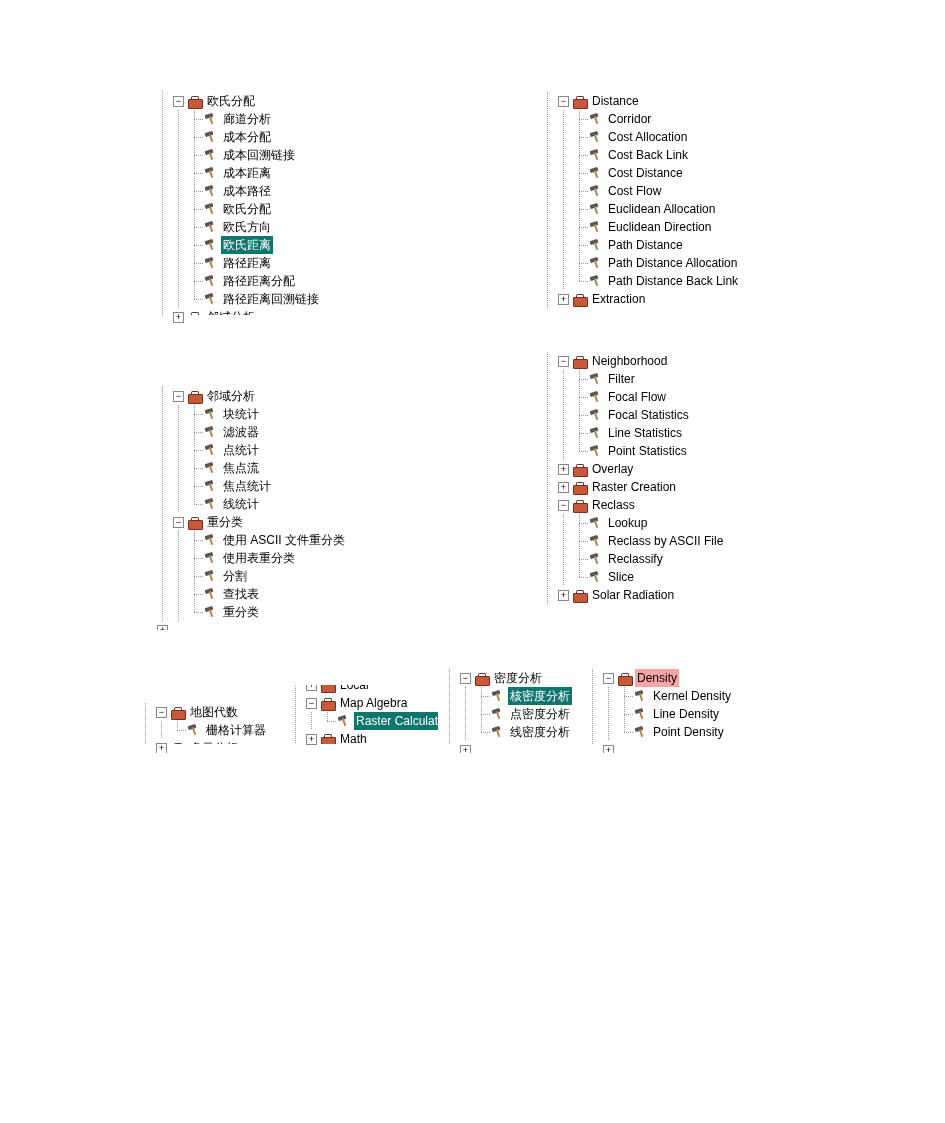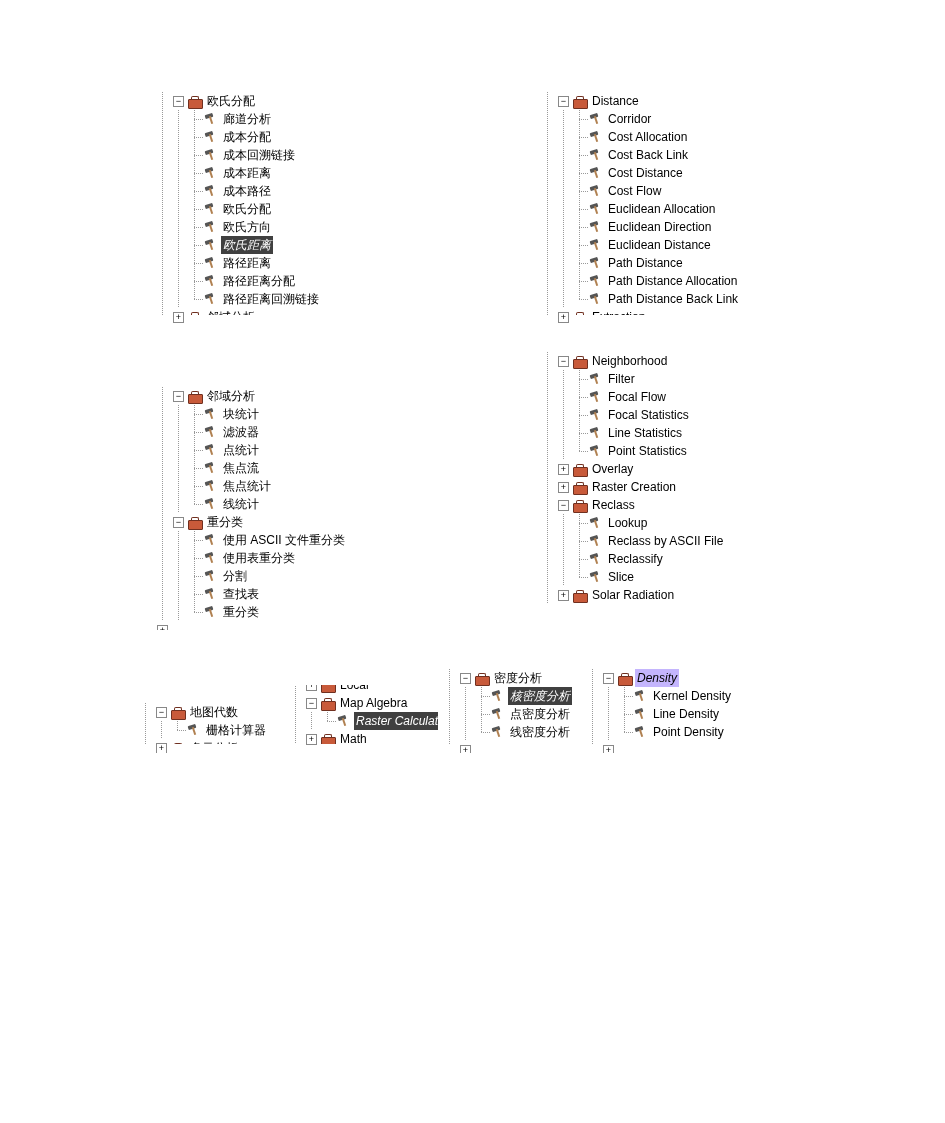--- a/index.html
+++ b/index.html
@@ -113,23 +113,22 @@
     position: absolute;
     left: 7px; top: 4px; width: 2px; height: 8px;
     background: #b08050;
     transform: rotate(-18deg);
   }
   .label {
     padding: 0 2px;
     line-height: 18px;
   }
   .label.sel {
-    background: #404040;
+    background: #0f766e;
     color: #fff;
-    font-style: italic;
   }
   .cut {
     position: absolute;
     left: 0; right: 0; bottom: 0;
     height: 9px;
     background: #fff;
   }
   .pre {
     width: 16px;
     flex: 0 0 16px;
@@ -296,27 +295,20 @@
         <div class="conn v"></div>
         <div class="conn vh"></div>
         <div class="ic-hammer"></div>
         <span class="label">Euclidean Direction</span>
       </div>
     <div class="row">
         <div class="pre line"></div>
         <div class="conn v"></div>
         <div class="conn vh"></div>
         <div class="ic-hammer"></div>
-        <span class="label">Euclidean Distance</span>
-      </div>
-    <div class="row">
-        <div class="pre line"></div>
-        <div class="conn v"></div>
-        <div class="conn vh"></div>
-        <div class="ic-hammer"></div>
         <span class="label">Path Distance</span>
       </div>
     <div class="row">
         <div class="pre line"></div>
         <div class="conn v"></div>
         <div class="conn vh"></div>
         <div class="ic-hammer"></div>
         <span class="label">Path Distance Allocation</span>
       </div>
     <div class="row">
@@ -629,21 +621,21 @@
   </div>
   <div class="cut"></div>
 </div>
 
 <div class="panel" style="left:585px; top:669px; width:160px; height:84px;">
   <div class="tree">
     <div class="row">
         <div class="pre line"></div>
         <div class="toggle">−</div>
         <div class="ic-toolbox"></div>
-        <span class="label" style="background:#c4b5fd;font-style:italic;">Density</span>
+        <span class="label" style="background:#fca5a5;">Density</span>
       </div>
     <div class="row">
         <div class="pre line"></div>
         <div class="conn v"></div>
         <div class="conn vh"></div>
         <div class="ic-hammer"></div>
         <span class="label">Kernel Density</span>
       </div>
     <div class="row">
         <div class="pre line"></div>

